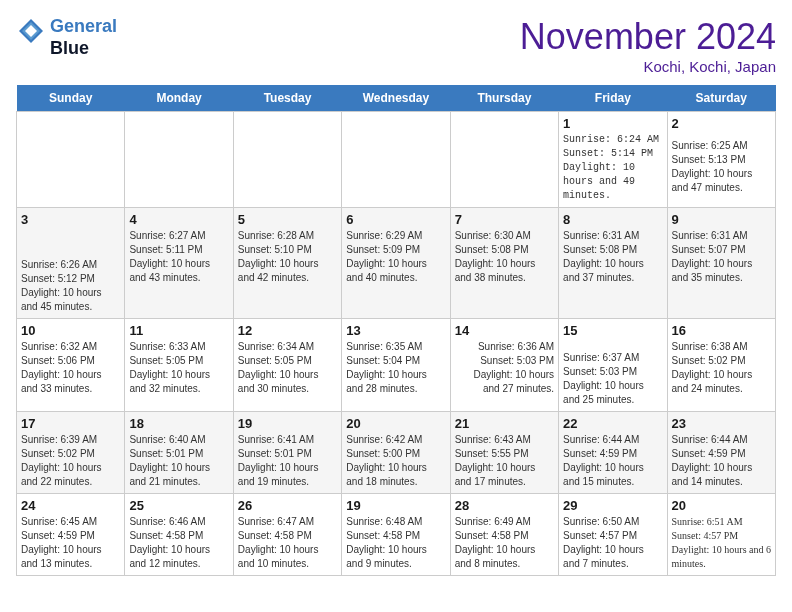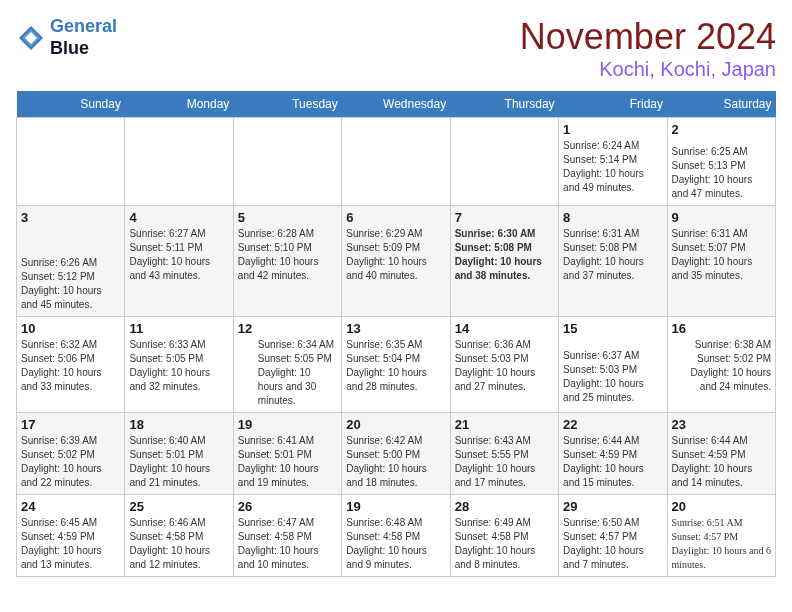--- a/index.html
+++ b/index.html
@@ -11,21 +11,21 @@
       padding: 16px;
     }
     .header-section {
       display: flex;
       justify-content: space-between;
       align-items: flex-start;
       margin-bottom: 10px;
     }
     .logo {
       display: flex;
-      align-items: center;
+      align-items: flex-start;
       gap: 4px;
     }
     .logo-text {
       font-size: 18px;
       font-weight: bold;
       color: #1a1a1a;
       line-height: 1.2;
     }
     .logo-text span {
       color: #3a7abf;
@@ -33,39 +33,39 @@
     .logo-icon {
       width: 30px;
       height: 30px;
     }
     .title-section {
       text-align: right;
     }
     .month-title {
       font-size: 36px;
       font-weight: 300;
-      color: #7f1d1d;
+      color: #4c1d95;
     }
     .location-title {
-      font-size: 20px;
-      color: #8b5cf6;
+      font-size: 15px;
+      color: #4c1d95;
       text-align: right;
     }
     .calendar-table {
       width: 100%;
       border-collapse: collapse;
       font-size: 11px;
     }
     .calendar-table th {
       background-color: #3a7abf;
       color: #fff;
       padding: 6px 4px;
-      text-align: right;
+      text-align: center;
       font-size: 12px;
-      font-weight: normal;
+      font-weight: bold;
     }
     .calendar-table td {
       border: 1px solid #ccc;
       vertical-align: top;
       padding: 4px;
       width: 108px;
       min-height: 80px;
       background: #fff;
     }
     .calendar-table tr:nth-child(even) td {
@@ -121,21 +121,21 @@
   </thead>
   <tbody id="calendar-body">
   <tr>
         <td class="empty-cell"></td>
         <td class="empty-cell"></td>
         <td class="empty-cell"></td>
         <td class="empty-cell"></td>
         <td class="empty-cell"></td>
         <td>
           <div class="day-number">1</div>
-          <div class="day-info" style="white-space: pre-line;">Sunrise: 6:24 AM
+          <div class="day-info" style="white-space: pre-line; font-family: Liberation Mono, monospace;">Sunrise: 6:24 AM
 Sunset: 5:14 PM
 Daylight: 10 hours and 49 minutes.</div>
         </td>
         <td>
           <div class="day-number">2</div>
           <div class="day-info" style="white-space: pre-line; margin-top: 8px;">Sunrise: 6:25 AM
 Sunset: 5:13 PM
 Daylight: 10 hours and 47 minutes.</div>
         </td>
       </tr>
@@ -159,21 +159,21 @@
 Daylight: 10 hours and 42 minutes.</div>
         </td>
         <td>
           <div class="day-number">6</div>
           <div class="day-info" style="white-space: pre-line;">Sunrise: 6:29 AM
 Sunset: 5:09 PM
 Daylight: 10 hours and 40 minutes.</div>
         </td>
         <td>
           <div class="day-number">7</div>
-          <div class="day-info" style="white-space: pre-line; font-weight: bold;">Sunrise: 6:30 AM
+          <div class="day-info" style="white-space: pre-line;">Sunrise: 6:30 AM
 Sunset: 5:08 PM
 Daylight: 10 hours and 38 minutes.</div>
         </td>
         <td>
           <div class="day-number">8</div>
           <div class="day-info" style="white-space: pre-line;">Sunrise: 6:31 AM
 Sunset: 5:08 PM
 Daylight: 10 hours and 37 minutes.</div>
         </td>
         <td>
@@ -191,45 +191,45 @@
 Daylight: 10 hours and 33 minutes.</div>
         </td>
         <td>
           <div class="day-number">11</div>
           <div class="day-info" style="white-space: pre-line;">Sunrise: 6:33 AM
 Sunset: 5:05 PM
 Daylight: 10 hours and 32 minutes.</div>
         </td>
         <td>
           <div class="day-number">12</div>
-          <div class="day-info" style="white-space: pre-line; margin-left: 20px;">Sunrise: 6:34 AM
+          <div class="day-info" style="white-space: pre-line;">Sunrise: 6:34 AM
 Sunset: 5:05 PM
 Daylight: 10 hours and 30 minutes.</div>
         </td>
         <td>
           <div class="day-number">13</div>
           <div class="day-info" style="white-space: pre-line;">Sunrise: 6:35 AM
 Sunset: 5:04 PM
 Daylight: 10 hours and 28 minutes.</div>
         </td>
         <td>
           <div class="day-number">14</div>
-          <div class="day-info" style="white-space: pre-line;">Sunrise: 6:36 AM
+          <div class="day-info" style="white-space: pre-line; text-align: right;">Sunrise: 6:36 AM
 Sunset: 5:03 PM
 Daylight: 10 hours and 27 minutes.</div>
         </td>
         <td>
           <div class="day-number">15</div>
           <div class="day-info" style="white-space: pre-line; margin-top: 13px;">Sunrise: 6:37 AM
 Sunset: 5:03 PM
 Daylight: 10 hours and 25 minutes.</div>
         </td>
         <td>
           <div class="day-number">16</div>
-          <div class="day-info" style="white-space: pre-line; text-align: right;">Sunrise: 6:38 AM
+          <div class="day-info" style="white-space: pre-line;">Sunrise: 6:38 AM
 Sunset: 5:02 PM
 Daylight: 10 hours and 24 minutes.</div>
         </td>
       </tr>
       <tr>
         <td>
           <div class="day-number">17</div>
           <div class="day-info" style="white-space: pre-line;">Sunrise: 6:39 AM
 Sunset: 5:02 PM
 Daylight: 10 hours and 22 minutes.</div>

